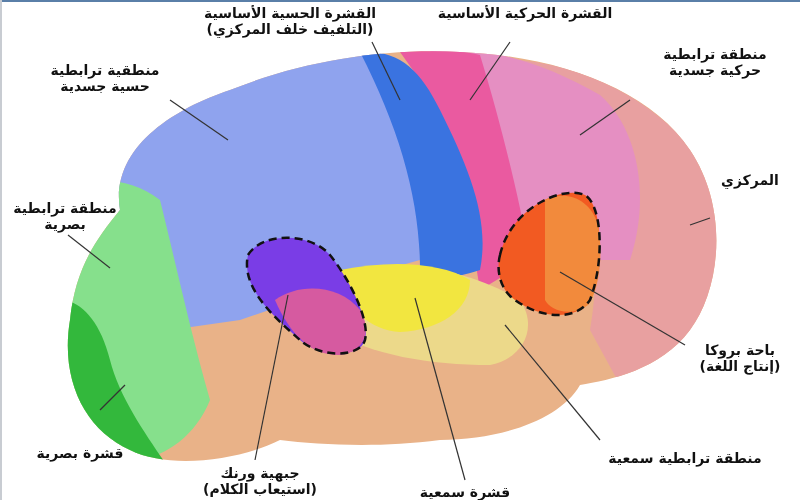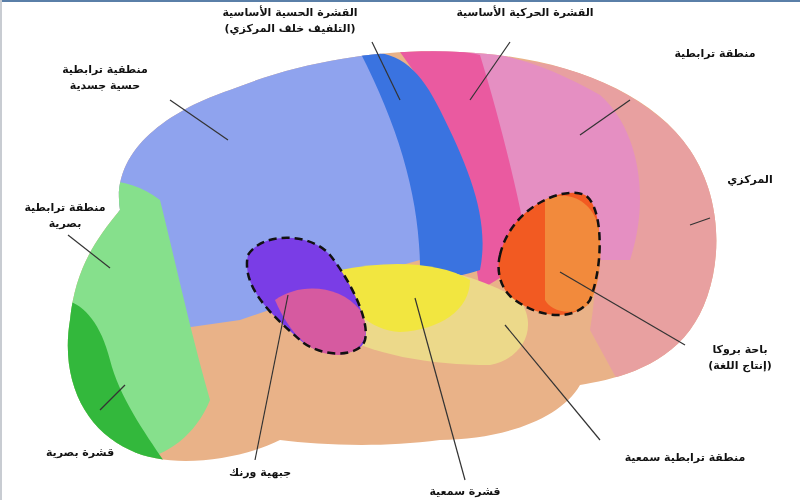--- a/index.html
+++ b/index.html
@@ -2,21 +2,21 @@
 <html lang="ar" dir="rtl"><head>
 <meta charset="utf-8">
 <style>
   html, body { margin:0; padding:0; }
   body { width:800px; height:500px; overflow:hidden; background:#ffffff; position:relative;
          font-family:"DejaVu Sans", sans-serif; }
   .frame-top { position:absolute; left:0; top:0; width:800px; height:2px; background:#5a7fa8; }
   .frame-left { position:absolute; left:0; top:0; width:2px; height:500px; background:#c8ccd2; }
   svg.brain { position:absolute; left:0; top:0; width:800px; height:500px; }
   .label { position:absolute; text-align:center; color:#111; font-weight:bold;
-           font-size:11px; line-height:16px; white-space:nowrap; direction:rtl; }
+           font-size:14px; line-height:16px; white-space:nowrap; direction:rtl; }
   .label span { display:block; }
 </style>
 </head>
 <body>
 
 <div class="frame-top"></div>
 <div class="frame-left"></div>
 
 <svg class="brain" viewBox="0 0 800 500">
   <defs>
@@ -76,20 +76,21 @@
 
 <div class="label" style="left:170px; top:5px; width:240px;">
   <span>القشرة الحسية الأساسية</span>
   <span>(التلفيف خلف المركزي)</span>
 </div>
 <div class="label" style="left:420px; top:5px; width:210px;">
   <span>القشرة الحركية الأساسية</span>
 </div>
 <div class="label" style="left:635px; top:46px; width:160px;">
   <span>منطقة ترابطية</span>
+  <span>حركية جسدية</span>
 </div>
 <div class="label" style="left:35px; top:62px; width:140px;">
   <span>منطقية ترابطية</span>
   <span>حسية جسدية</span>
 </div>
 <div class="label" style="left:700px; top:172px; width:100px;">
   <span>المركزي</span>
 </div>
 <div class="label" style="left:0px; top:200px; width:130px;">
   <span>منطقة ترابطية</span>
@@ -100,16 +101,17 @@
   <span>(إنتاج اللغة)</span>
 </div>
 <div class="label" style="left:580px; top:450px; width:210px;">
   <span>منطقة ترابطية سمعية</span>
 </div>
 <div class="label" style="left:15px; top:445px; width:130px;">
   <span>قشرة بصرية</span>
 </div>
 <div class="label" style="left:185px; top:465px; width:150px;">
   <span>جبهية ورنك</span>
+  <span>(استيعاب الكلام)</span>
 </div>
 <div class="label" style="left:400px; top:484px; width:130px;">
   <span>قشرة سمعية</span>
 </div>
 
 </body></html>

